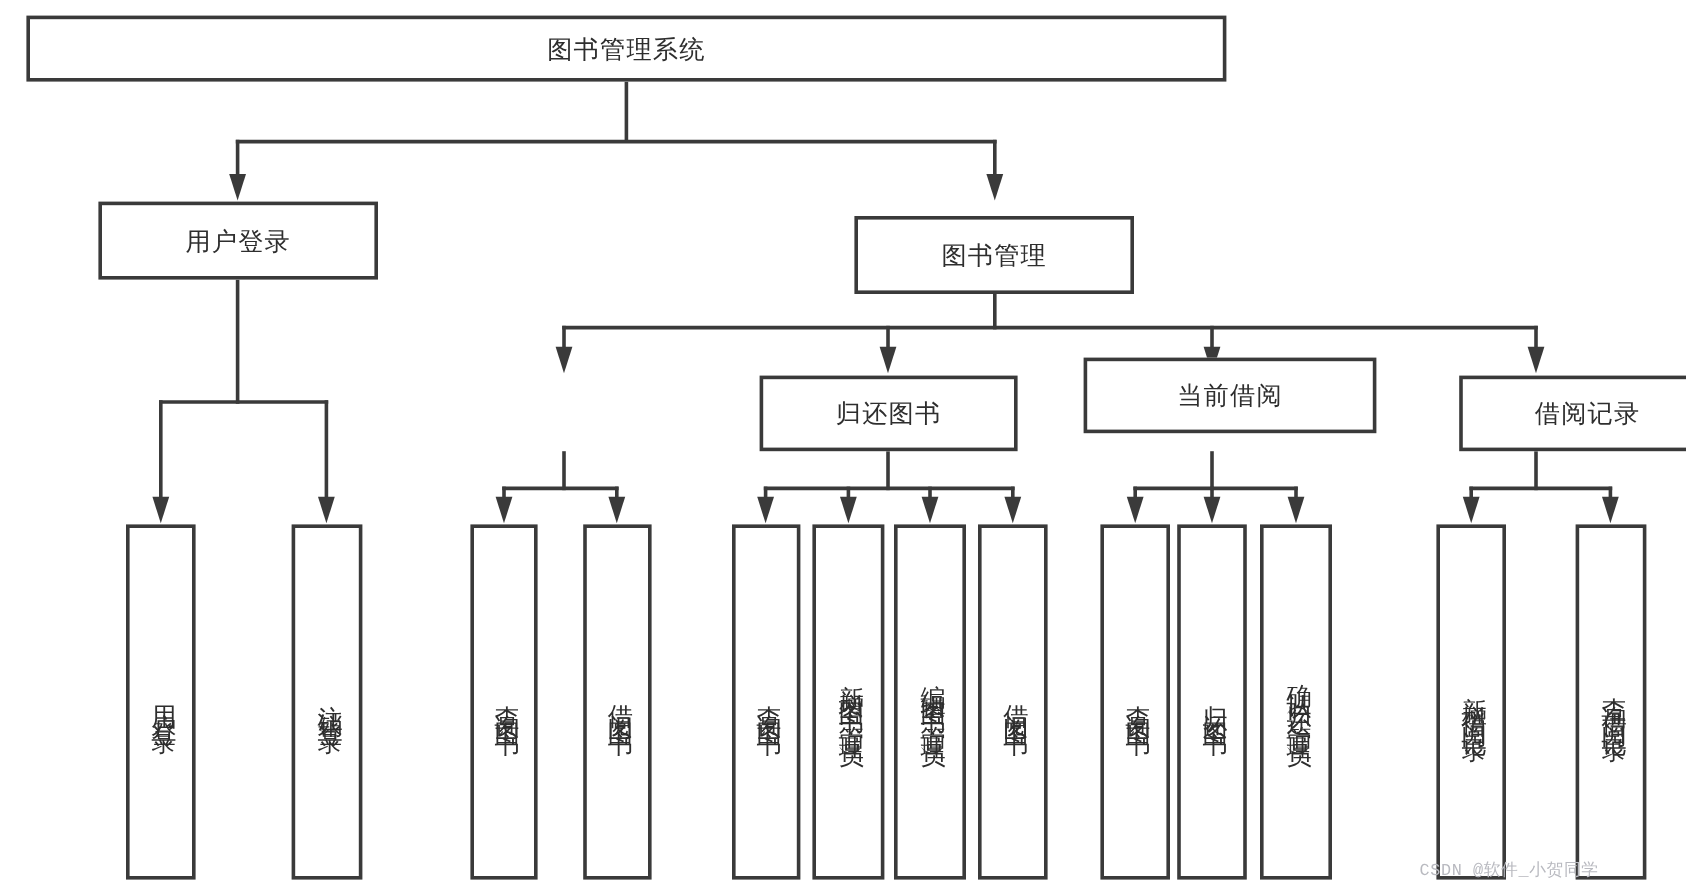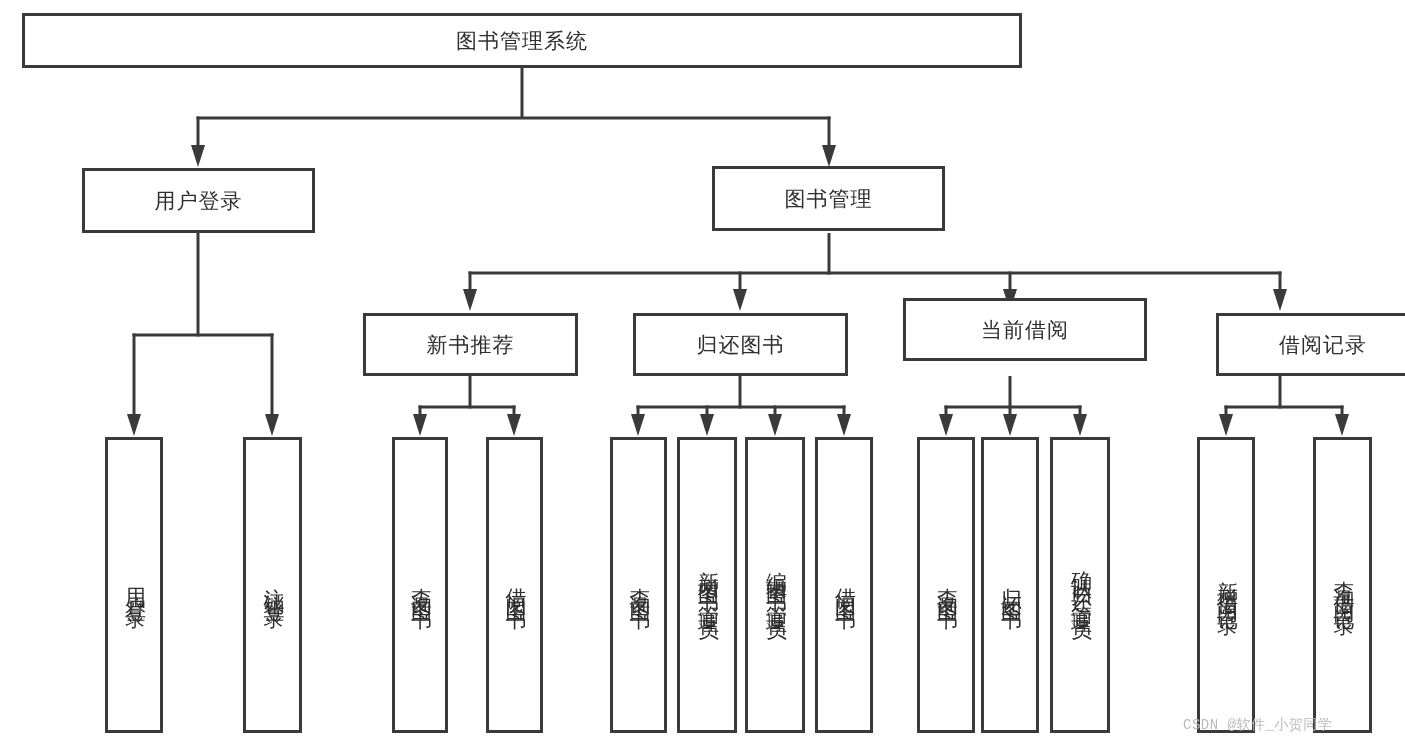--- a/index.html
+++ b/index.html
@@ -123,27 +123,24 @@
     </g>
   </svg>
 
   <div class="node" style="left:22px;top:13px;width:1000px;height:55px">
     <span class="lbl">图书管理系统</span>
   </div>
 
   <div class="node" style="left:82px;top:168px;width:233px;height:65px">
     <span class="lbl">用户登录</span>
   </div>
-  <div class="node" style="left:712px;top:166px;width:233px;height:65px">
+  <div class="node" style="left:712px;top:180px;width:233px;height:65px">
     <span class="lbl">图书管理</span>
   </div>
 
-  <div class="node" style="left:363px;top:313px;width:215px;height:63px">
-    <span class="lbl">新书推荐</span>
-  </div>
   <div class="node" style="left:633px;top:313px;width:215px;height:63px">
     <span class="lbl">归还图书</span>
   </div>
   <div class="node" style="left:903px;top:298px;width:244px;height:63px">
     <span class="lbl">当前借阅</span>
   </div>
   <div class="node" style="left:1216px;top:313px;width:214px;height:63px">
     <span class="lbl">借阅记录</span>
   </div>
 

